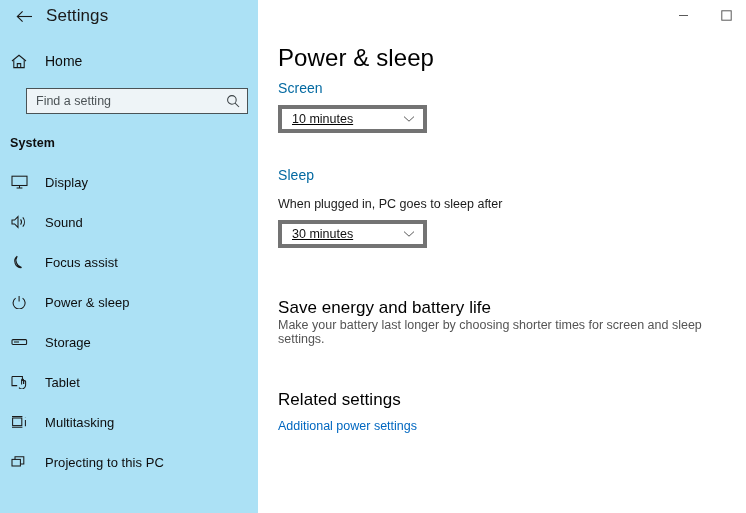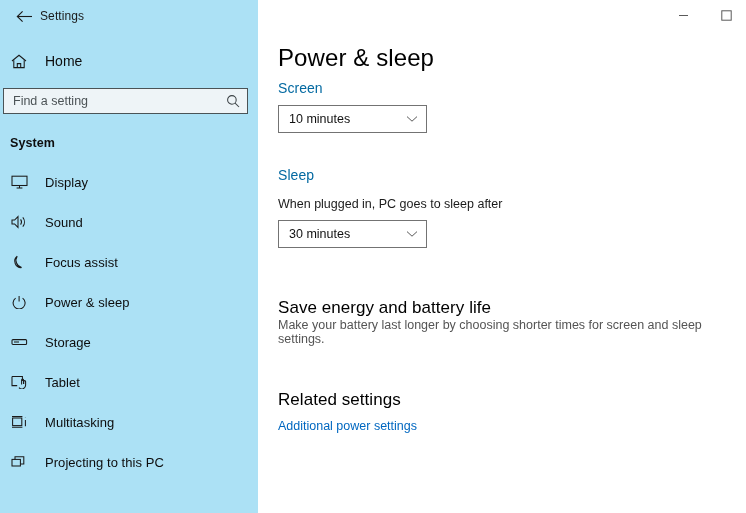--- a/index.html
+++ b/index.html
@@ -21,31 +21,31 @@
   }
   .titlebar {
     height: 32px; display: flex; align-items: center; padding-left: 10px;
   }
   .back-btn {
     width: 28px; height: 26px; display: flex; align-items: center; justify-content: center;
     cursor: pointer;
   }
   .back-btn svg { display: block; }
   .title-text {
-    font-size: 12px; color: #1a1a1a; margin-left: 2px; letter-spacing: .1px;
+    font-size: 17px; color: #1a1a1a; margin-left: 8px; letter-spacing: .1px;
   }
 
   .home-row {
     display: flex; align-items: center; height: 30px; margin-top: 14px; padding-left: 11px;
     cursor: pointer;
   }
   .home-row .ico { width: 22px; display: flex; align-items: center; justify-content: flex-start; }
   .home-row .lbl { font-size: 14px; color: #0d0d0d; margin-left: 12px; }
 
-  .search-wrap { padding: 12px 10px 0 3px; }
+  .search-wrap { padding: 12px 10px 0 26px; }
   .search-box {
     height: 26px; background: #eef4f7; border: 1px solid #4a5356;
     display: flex; align-items: center; padding: 0 6px 0 9px;
   }
   .search-box input {
     flex: 1; border: none; outline: none; background: transparent;
     font-family: "Liberation Sans", sans-serif; font-size: 12.5px; color: #2b2b2b;
   }
   .search-box input::placeholder { color: #4c5356; opacity: 1; }
   .search-ico { width: 16px; display: flex; align-items: center; justify-content: center; }
@@ -82,23 +82,23 @@
     font-size: 24px; font-weight: normal; color: #000; letter-spacing: .1px;
   }
   .section-head {
     font-size: 14px; color: #0369a1; margin-top: 26px; letter-spacing: .05px;
   }
   .field-label {
     font-size: 12.5px; color: #1b1b1b; margin-top: 14px;
   }
   .combo {
     width: 149px; height: 28px; margin-top: 9px;
-    border: 1px solid #737373; background: #ffffff;
+    border: 4px solid #737373; background: #ffffff;
     display: flex; align-items: center; justify-content: space-between;
-    padding: 0 8px 0 10px; cursor: pointer;
+    padding: 0 8px 0 10px; cursor: pointer; text-decoration: underline;
   }
   .combo .val { font-size: 12.5px; color: #111; }
   .combo .chev { display: flex; align-items: center; }
 
   .block-head {
     font-size: 17px; color: #000; letter-spacing: .05px;
   }
   .block-sub {
     font-size: 12.5px; color: #545454; 
   }

